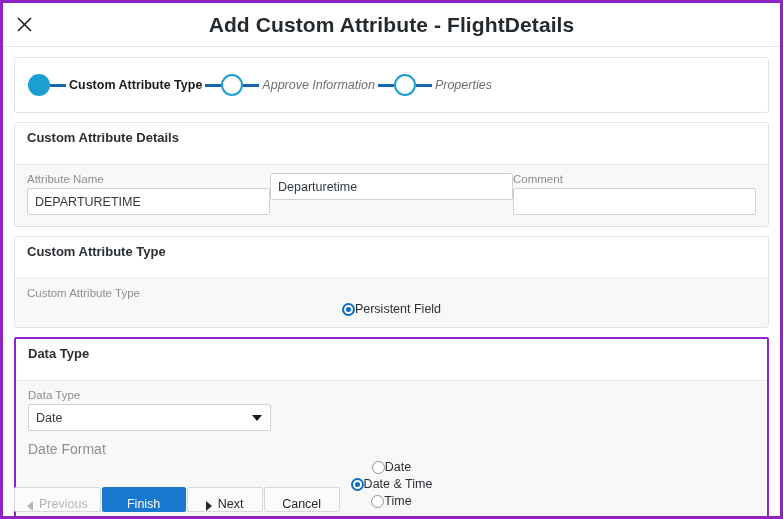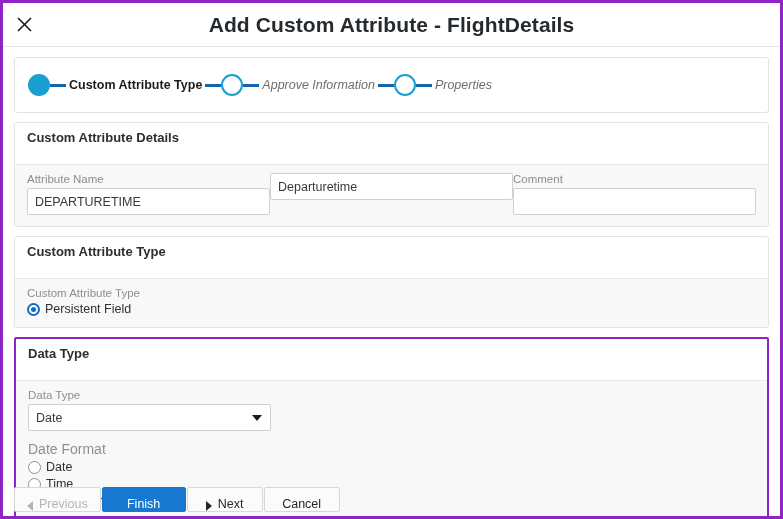--- a/index.html
+++ b/index.html
@@ -124,23 +124,23 @@
     font-family: "Liberation Sans", sans-serif;
     font-size: 12.5px;
     color: #333a40;
     outline: none;
   }
 
   
   .radio-row {
     display: flex;
     align-items: center;
-    gap: 5px;
     margin-top: 3px;
     cursor: pointer;
+    justify-content: center;
   }
   .radio {
     width: 13px; height: 13px;
     border-radius: 50%;
     border: 1px solid #8d9296;
     background: #ffffff;
     flex: 0 0 auto;
     position: relative;
   }
   .radio.checked {
@@ -316,26 +316,26 @@
           </div>
           <span class="caret"></span>
         </div>
 
         <div class="sub-label">Date Format</div>
         <div class="radio-row">
           <span class="radio"></span>
           <span class="radio-label">Date</span>
         </div>
         <div class="radio-row">
+          <span class="radio checked"></span>
+          <span class="radio-label">Date &amp; Time</span>
+        </div>
+        <div class="radio-row">
           <span class="radio"></span>
           <span class="radio-label">Time</span>
-        </div>
-        <div class="radio-row">
-          <span class="radio checked"></span>
-          <span class="radio-label">Date &amp; Time</span>
         </div>
       </div>
     </div>
   </div>
 
   <div class="footer">
     <div class="btn disabled">
       <span class="tri-left"></span>
       <span>Previous</span>
     </div>

